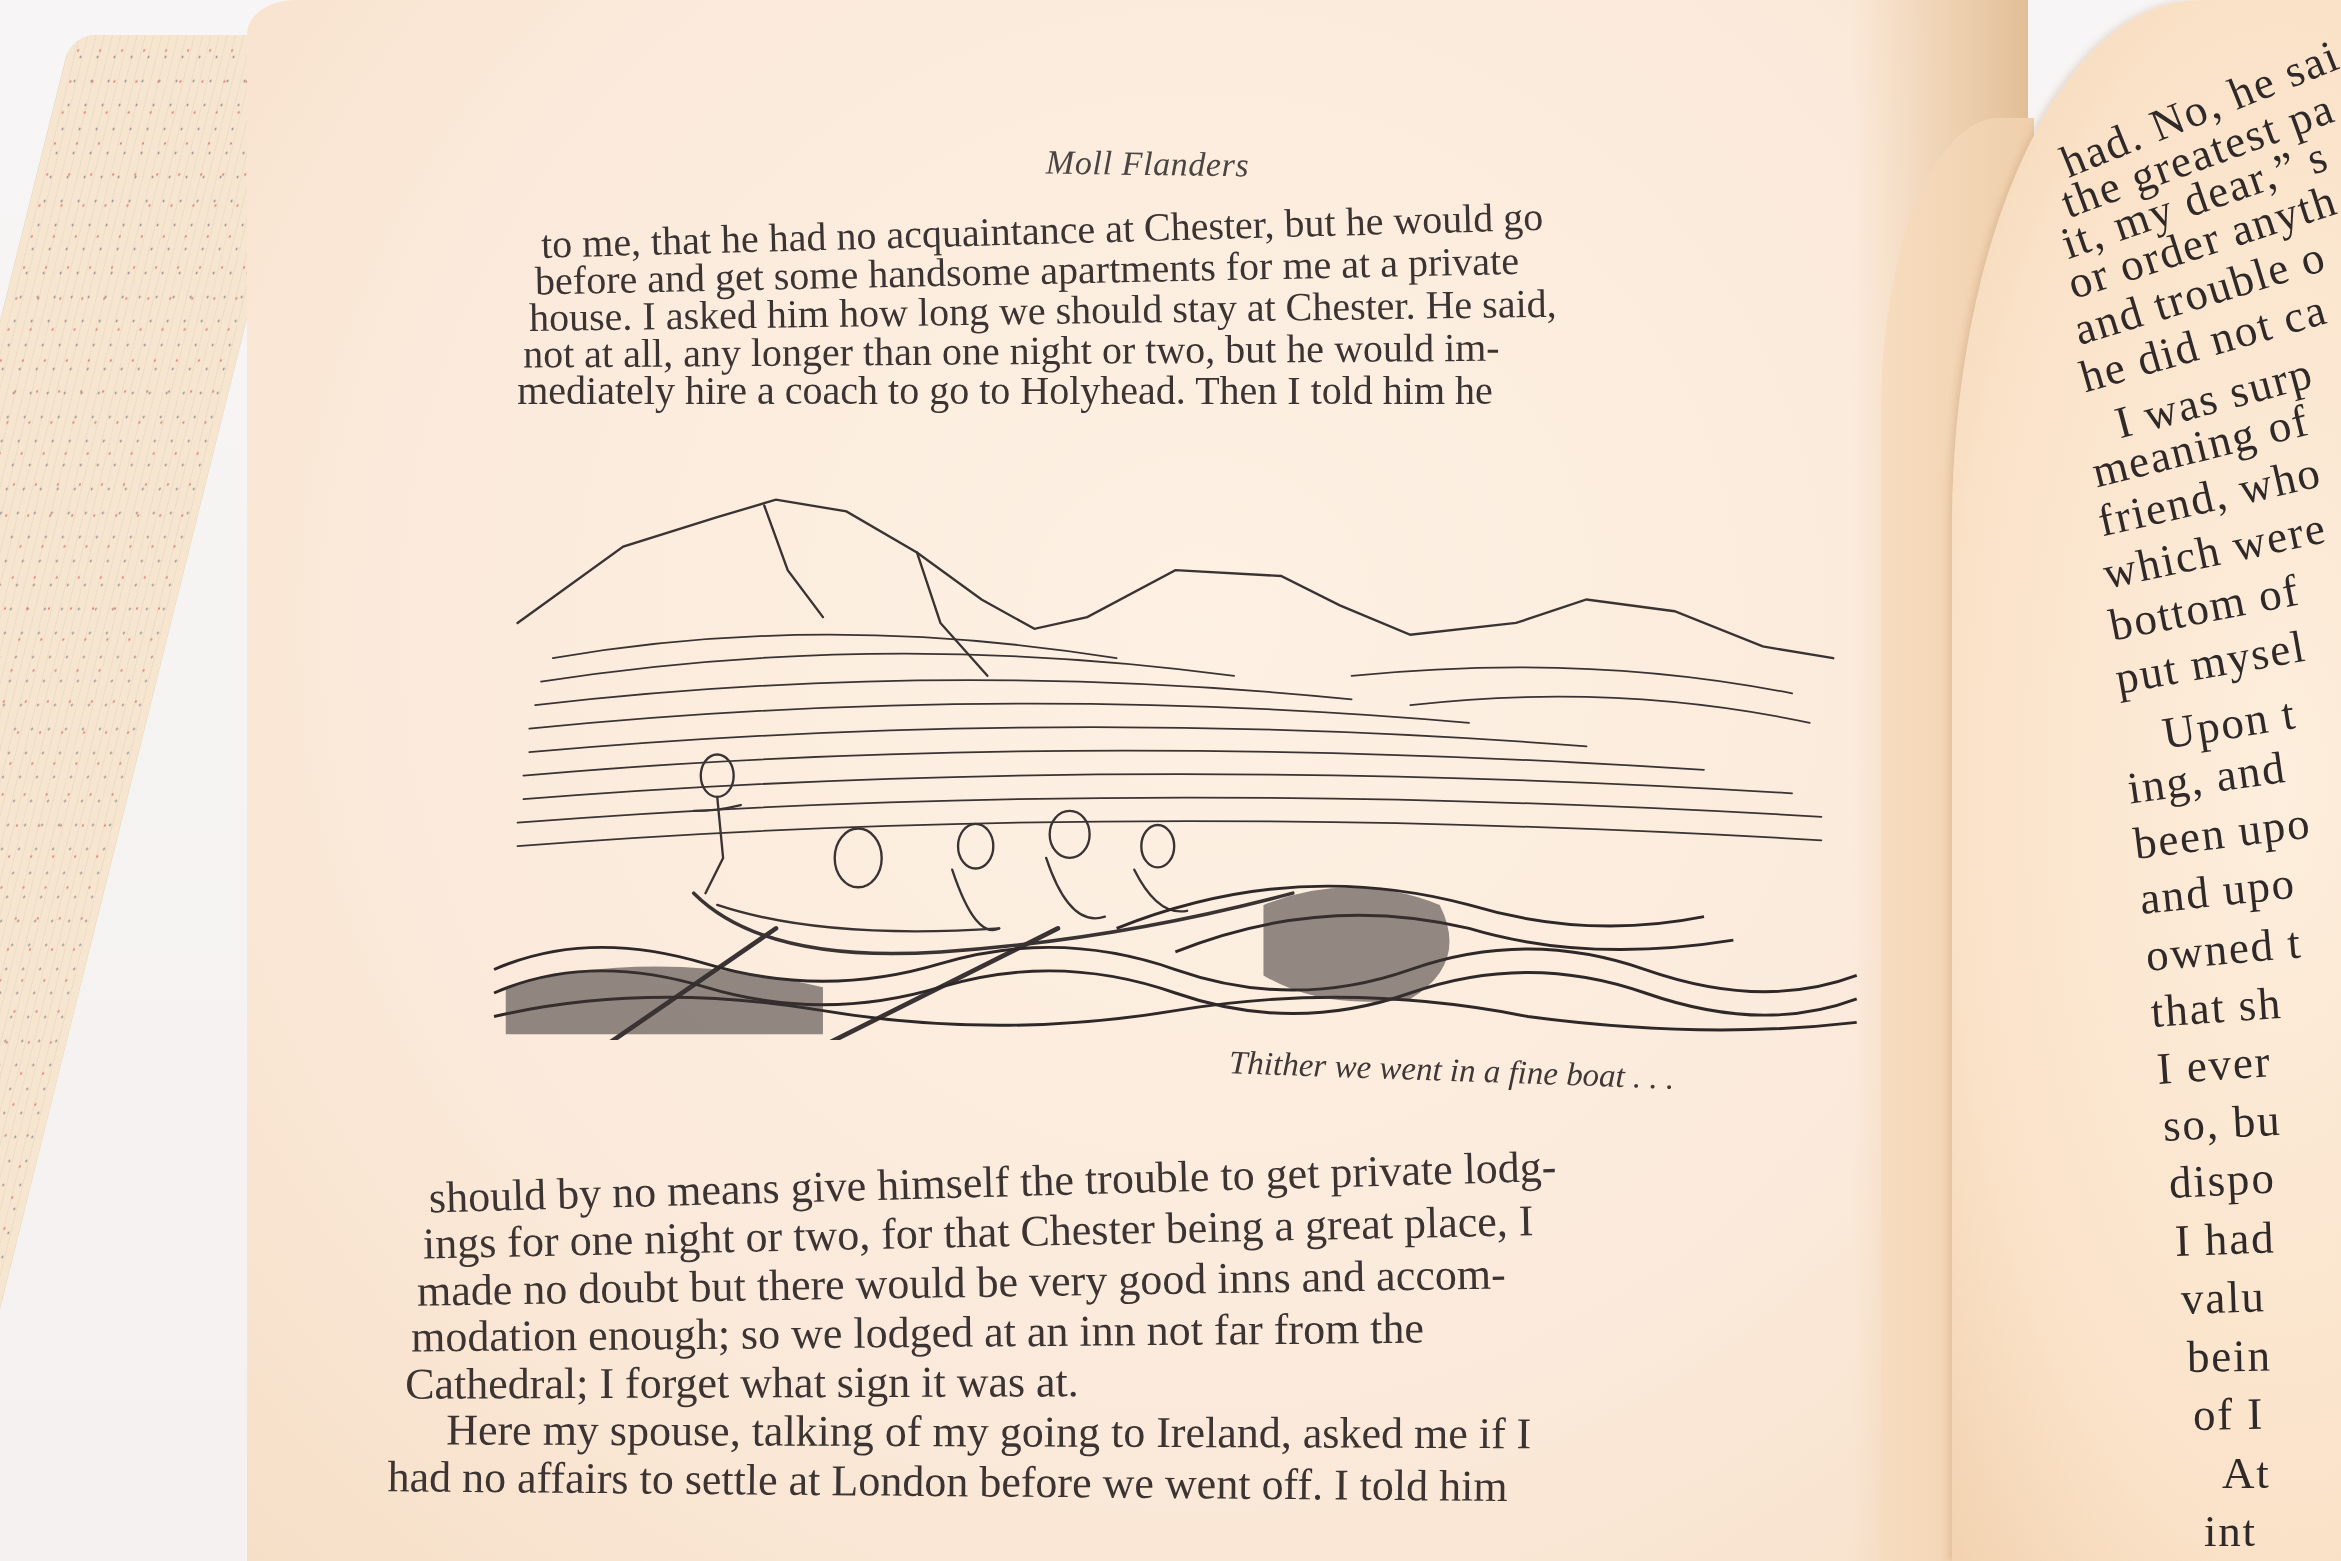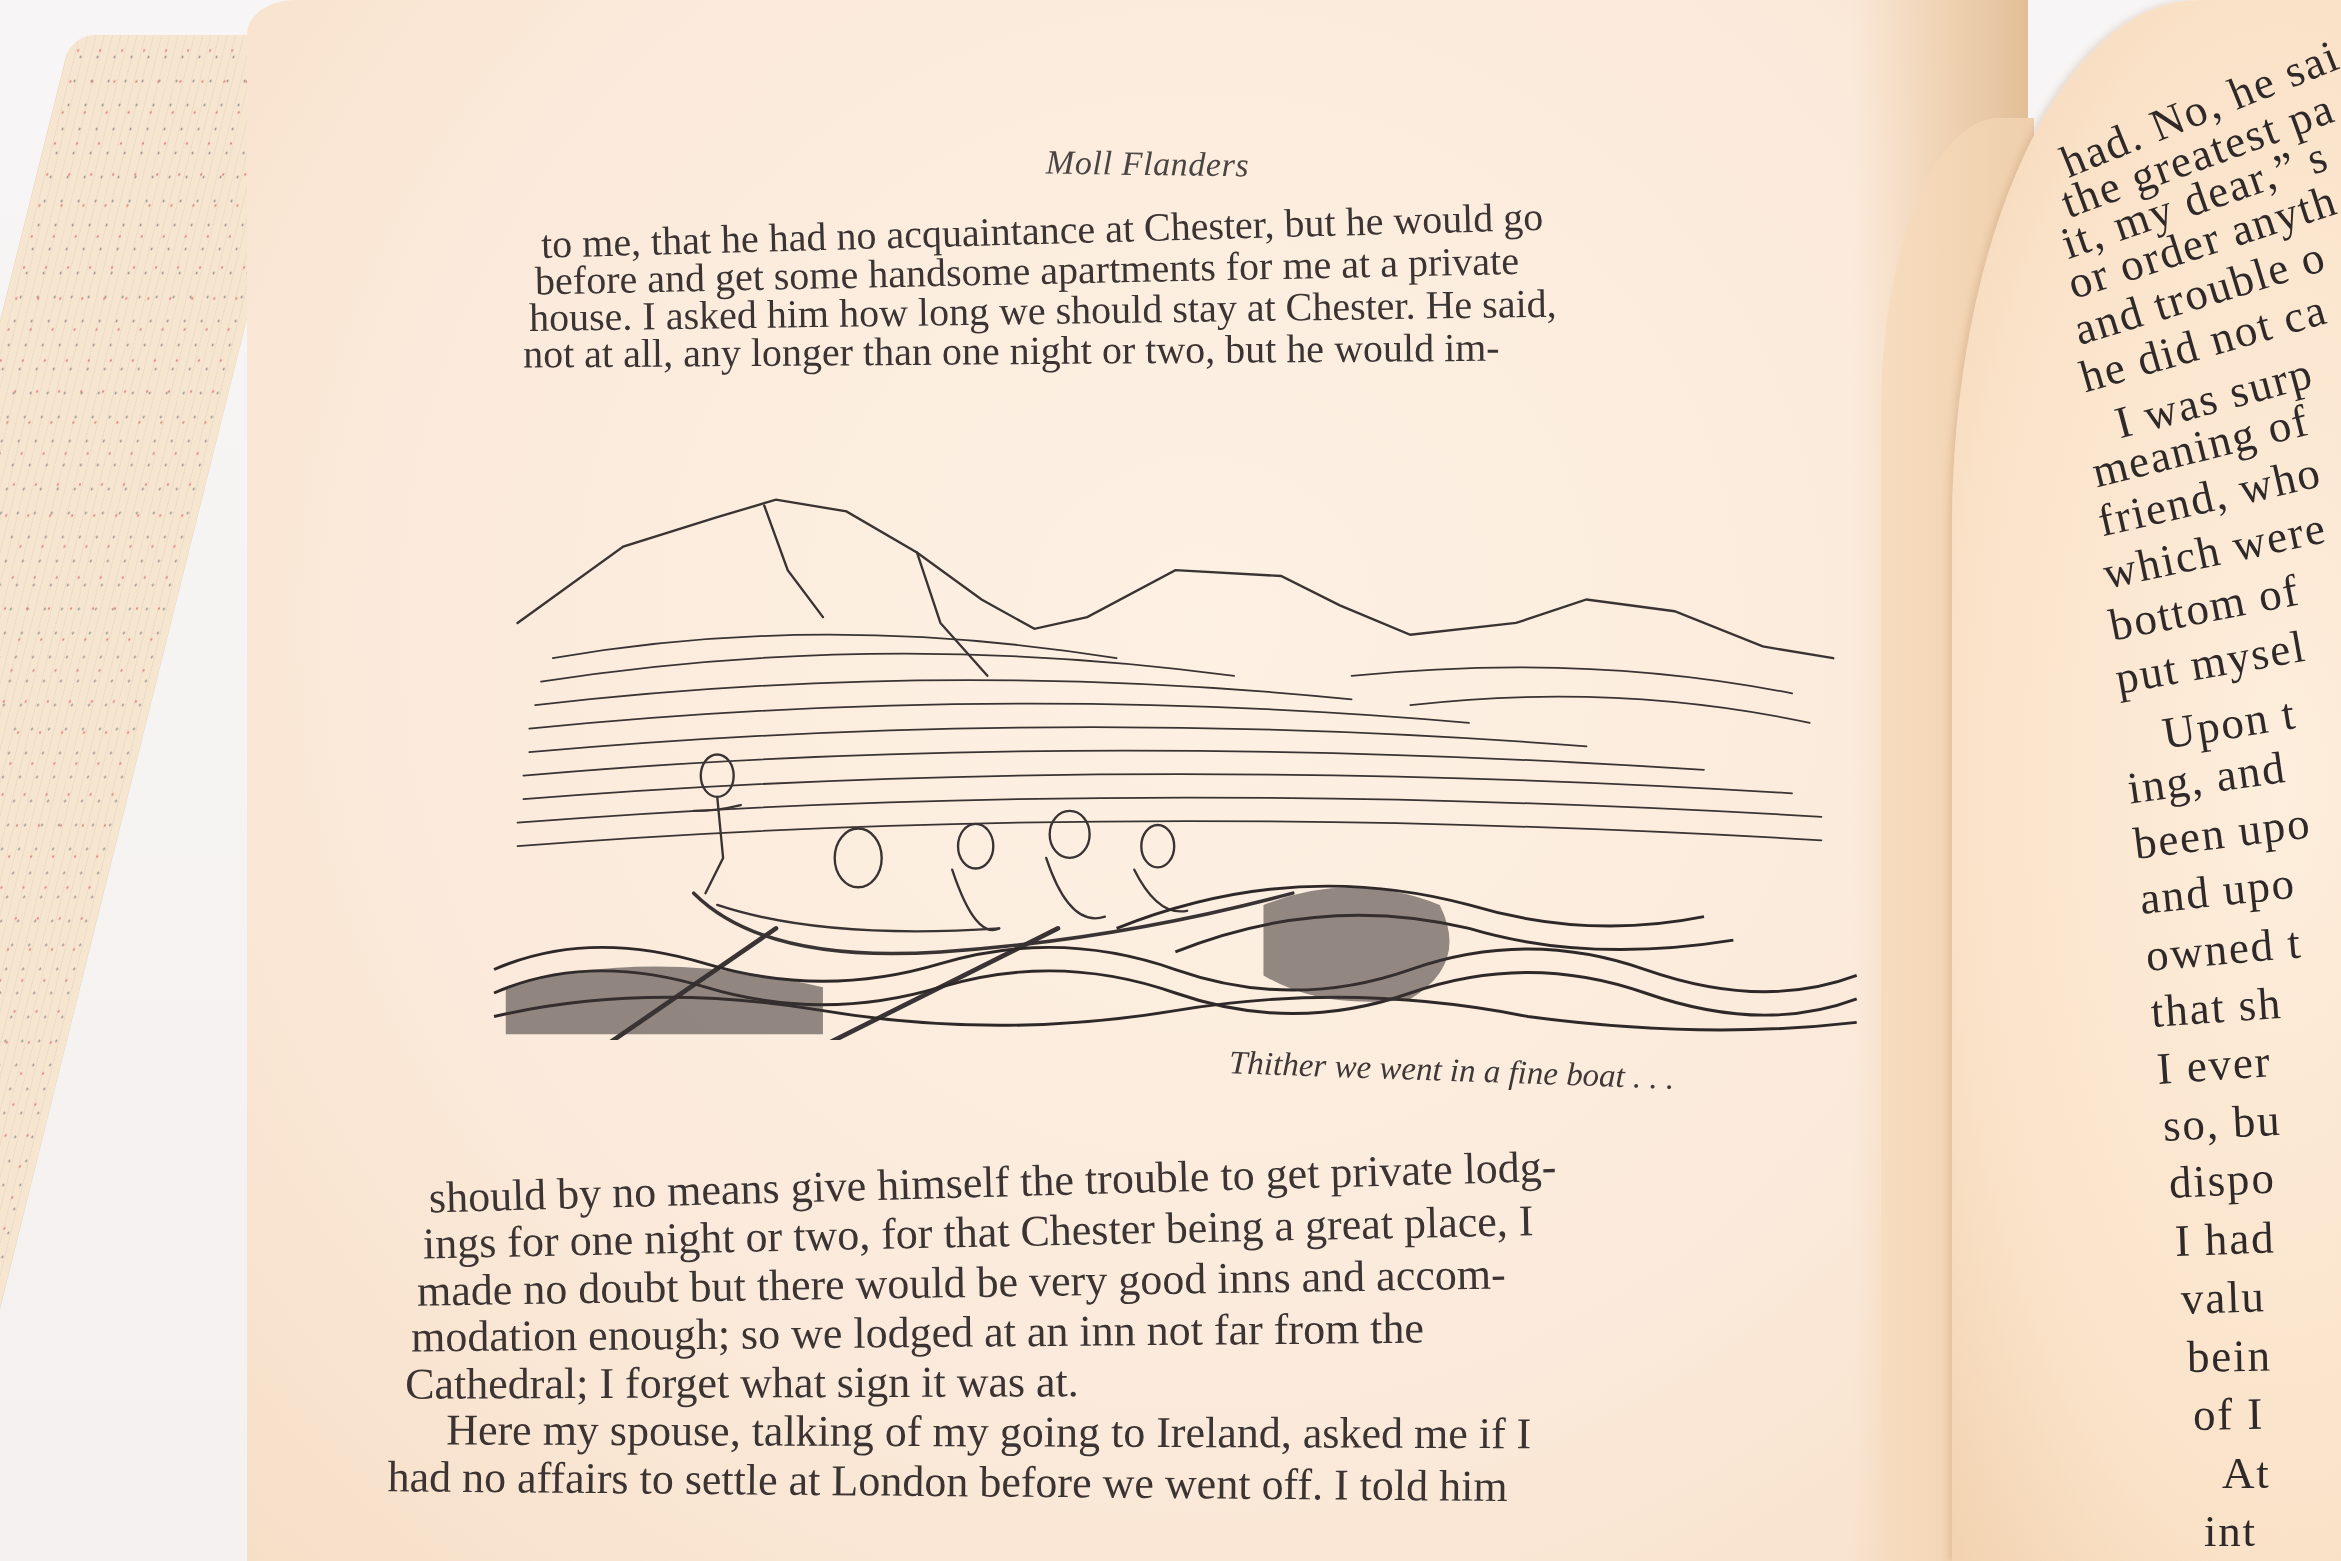--- a/index.html
+++ b/index.html
@@ -185,20 +185,21 @@
 <div class="right-page-under"></div>
 <div class="right-page"></div>
 
 <div class="running-head">Moll Flanders</div>
 
 <div class="text-block top-block">
   <span class="line">to me, that he had no acquaintance at Chester, but he would go</span>
   <span class="line">before and get some handsome apartments for me at a private</span>
   <span class="line">house. I asked him how long we should stay at Chester. He said,</span>
   <span class="line">not at all, any longer than one night or two, but he would im-</span>
+  <span class="line">mediately hire a coach to go to Holyhead. Then I told him he</span>
 </div>
 
 <svg class="illustration" viewBox="0 0 2380 950" xmlns="http://www.w3.org/2000/svg">
   <g fill="none" stroke="#3a3333" stroke-width="4" stroke-linecap="round">
 
     <path d="M80 240 L260 110 L420 60 L520 30 L640 50 L760 120 L870 200 L960 250 L1050 230 L1200 150 L1380 160 L1480 210 L1600 260 L1780 240 L1900 200 L2050 220 L2200 280 L2320 300"></path>
     <path d="M500 40 L540 150 L600 230"></path>
     <path d="M760 120 L800 240 L880 330"></path>
 
     <g stroke-width="3">

